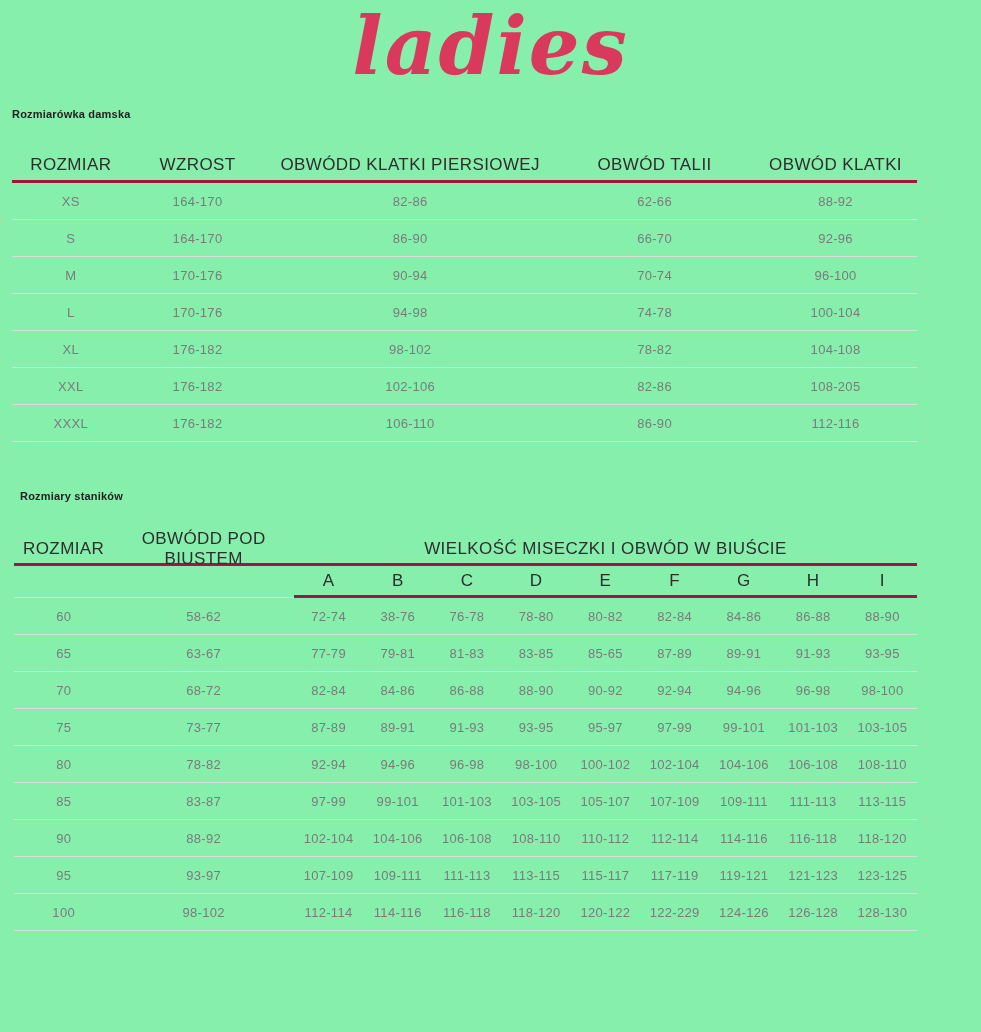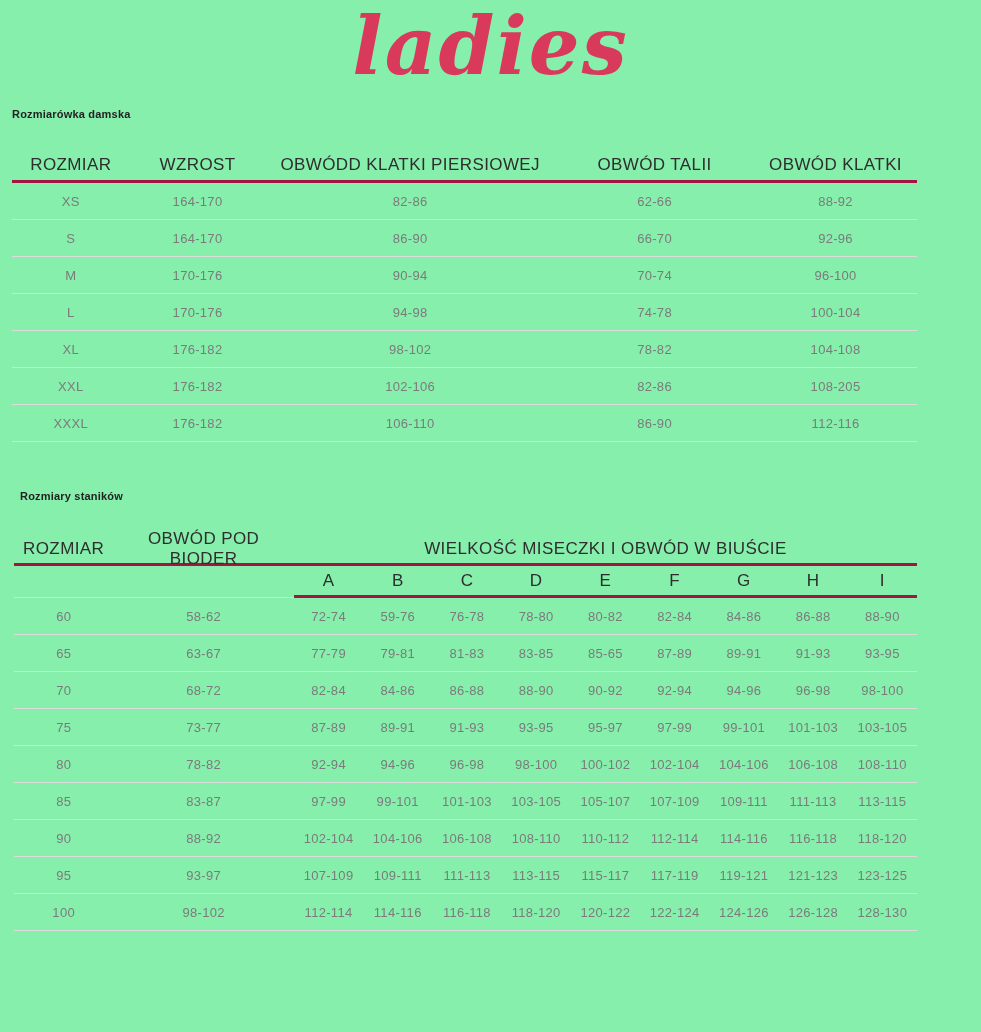--- a/index.html
+++ b/index.html
@@ -186,21 +186,21 @@
           <div class="t1-c4 val-text">112-116</div>
         </div>
       </div>
   </div>
 
   <div class="section-title" id="title-bras">Rozmiary staników</div>
 
   <div class="table2">
     <div class="t2-header1">
       <div class="t2-size-col hdr-text">ROZMIAR</div>
-      <div class="t2-underbust-col hdr-text">OBWÓD POD BIODER</div>
+      <div class="t2-underbust-col hdr-text">OBWÓDD POD BIUSTEM</div>
       <div class="t2-cups-group hdr-text">WIELKOŚĆ MISECZKI I OBWÓD W BIUŚCIE</div>
     </div>
     <div class="t2-header2">
       <div class="t2-left-spacer"></div>
       <div class="t2-cups-area">
           <div class="t2-cup-cell hdr-text">A</div>
           <div class="t2-cup-cell hdr-text">B</div>
           <div class="t2-cup-cell hdr-text">C</div>
           <div class="t2-cup-cell hdr-text">D</div>
           <div class="t2-cup-cell hdr-text">E</div>
@@ -209,21 +209,21 @@
           <div class="t2-cup-cell hdr-text">H</div>
           <div class="t2-cup-cell hdr-text">I</div>
         </div>
     </div>
     <div>
         <div class="t2-row">
           <div class="t2-size-col val-text">60</div>
           <div class="t2-underbust-col val-text">58-62</div>
           <div class="t2-cups-area">
             <div class="t2-cup-cell val-text">72-74</div>
-            <div class="t2-cup-cell val-text">59-76</div>
+            <div class="t2-cup-cell val-text">38-76</div>
             <div class="t2-cup-cell val-text">76-78</div>
             <div class="t2-cup-cell val-text">78-80</div>
             <div class="t2-cup-cell val-text">80-82</div>
             <div class="t2-cup-cell val-text">82-84</div>
             <div class="t2-cup-cell val-text">84-86</div>
             <div class="t2-cup-cell val-text">86-88</div>
             <div class="t2-cup-cell val-text">88-90</div>
           </div>
         </div>
         <div class="t2-row">
@@ -333,21 +333,21 @@
         </div>
         <div class="t2-row">
           <div class="t2-size-col val-text">100</div>
           <div class="t2-underbust-col val-text">98-102</div>
           <div class="t2-cups-area">
             <div class="t2-cup-cell val-text">112-114</div>
             <div class="t2-cup-cell val-text">114-116</div>
             <div class="t2-cup-cell val-text">116-118</div>
             <div class="t2-cup-cell val-text">118-120</div>
             <div class="t2-cup-cell val-text">120-122</div>
-            <div class="t2-cup-cell val-text">122-124</div>
+            <div class="t2-cup-cell val-text">122-229</div>
             <div class="t2-cup-cell val-text">124-126</div>
             <div class="t2-cup-cell val-text">126-128</div>
             <div class="t2-cup-cell val-text">128-130</div>
           </div>
         </div>
       </div>
   </div>
 
 </div>
 

